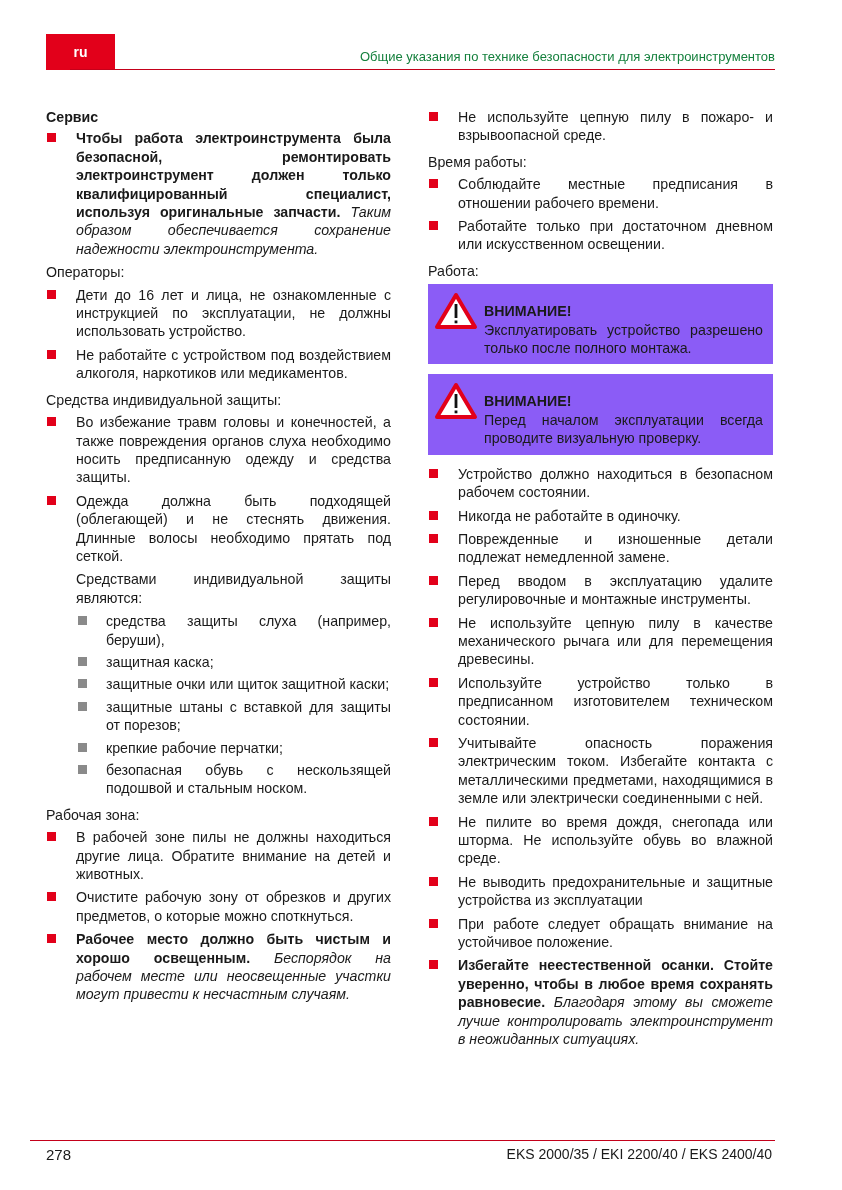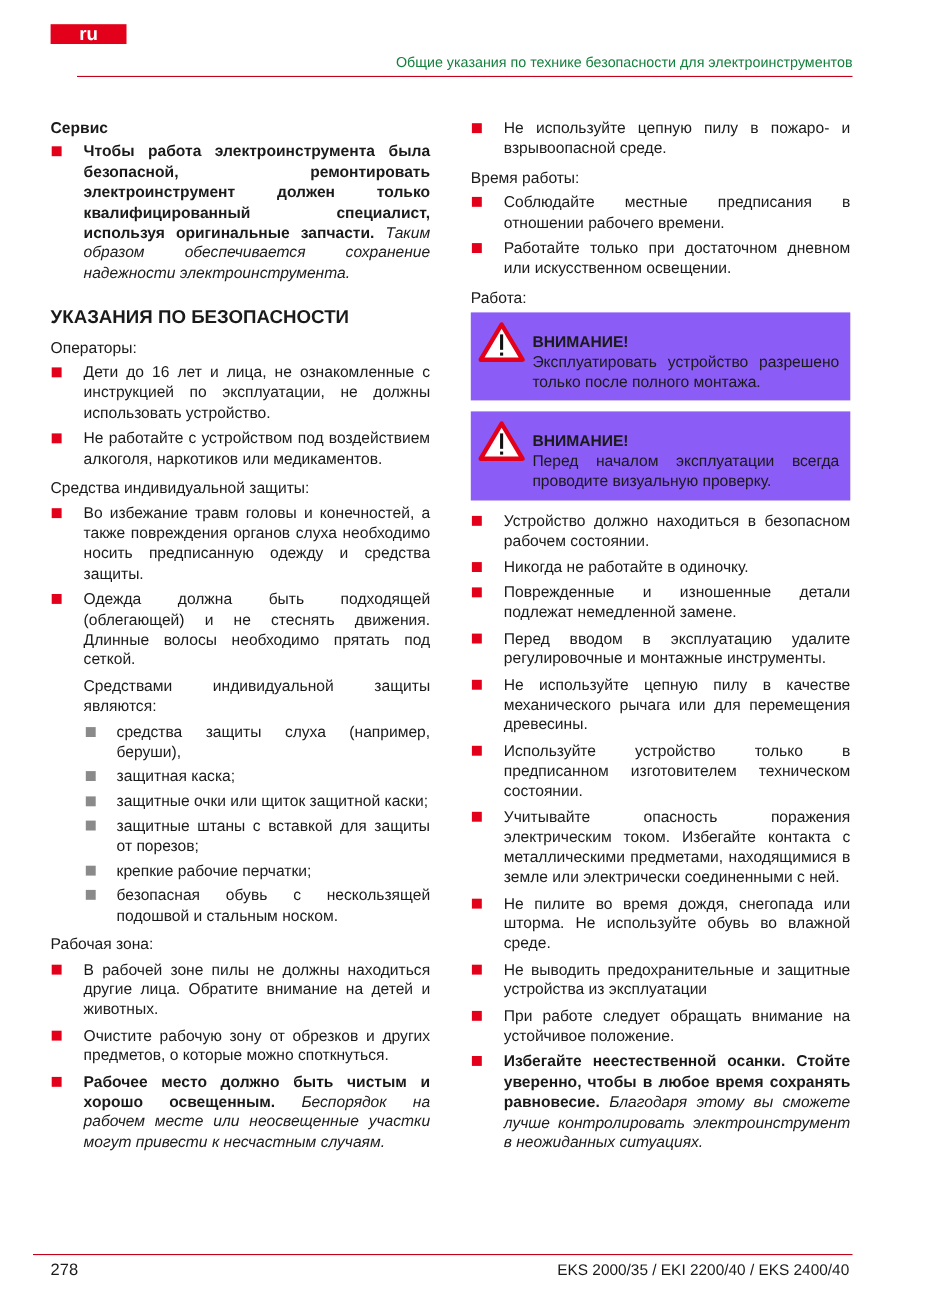--- a/index.html
+++ b/index.html
@@ -1,19 +1,19 @@
 <!DOCTYPE html>
 <html><head>
 <meta charset="utf-8">
 <style>
   html, body { margin:0; padding:0; background:#ffffff; }
   body { width:842px; height:1190px; position:relative; overflow:hidden;
          font-family:"Liberation Sans", sans-serif; color:#1a1a1a; }
-  .lang-tab { position:absolute; left:46px; top:22px; width:69px; height:18px;
-              background:#e2001a; color:#fff; font-size:17px; font-weight:bold;
+  .lang-tab { position:absolute; left:46px; top:34px; width:69px; height:36px;
+              background:#e2001a; color:#fff; font-size:14px; font-weight:bold;
               display:flex; align-items:center; justify-content:center; }
   .header-title { position:absolute; right:67px; top:49px; font-size:13px; color:#15803d; }
   .header-rule { position:absolute; left:70px; right:67px; top:69px; height:1px; background:#c4001a; }
   .col { position:absolute; top:108px; width:345px; font-size:14.2px; line-height:18.4px; }
   .col.left { left:46px; }
   .col.right { left:428px; }
   .sub { margin:0 0 4px 0; }
   .section-head { font-weight:bold; margin:0 0 3px 0; }
   .big-head { font-size:17px; font-weight:bold; margin:22px 0 9px 0; }
   ul { list-style:none; margin:0; padding:0; }
@@ -40,21 +40,20 @@
   </div>
 <div class="header-title">Общие указания по технике безопасности для электроинструментов</div>
 <div class="header-rule"></div>
 
 <div class="col left">
   <div class="section-head">Сервис</div>
   <ul>
     <li class="item"><span class="bold">Чтобы работа электроинструмента была безопасной, ремонтировать электроинструмент должен только квалифицированный специалист, используя оригинальные запчасти.</span> <span class="ital">Таким образом обеспечивается сохранение надежности электроинструмента.</span></li>
   </ul>
 
-  <div class="big-head">УКАЗАНИЯ ПО БЕЗОПАСНОСТИ</div>
 
   <div class="sub">Операторы:</div>
   <ul>
     <li class="item">Дети до 16 лет и лица, не ознакомленные с инструкцией по эксплуатации, не должны использовать устройство.</li>
     <li class="item">Не работайте с устройством под воздействием алкоголя, наркотиков или медикаментов.</li>
   </ul>
 
   <div class="sub" style="margin-top:8px">Средства индивидуальной защиты:</div>
   <ul>
     <li class="item">Во избежание травм головы и конечностей, а также повреждения органов слуха необходимо носить предписанную одежду и средства защиты.</li>

